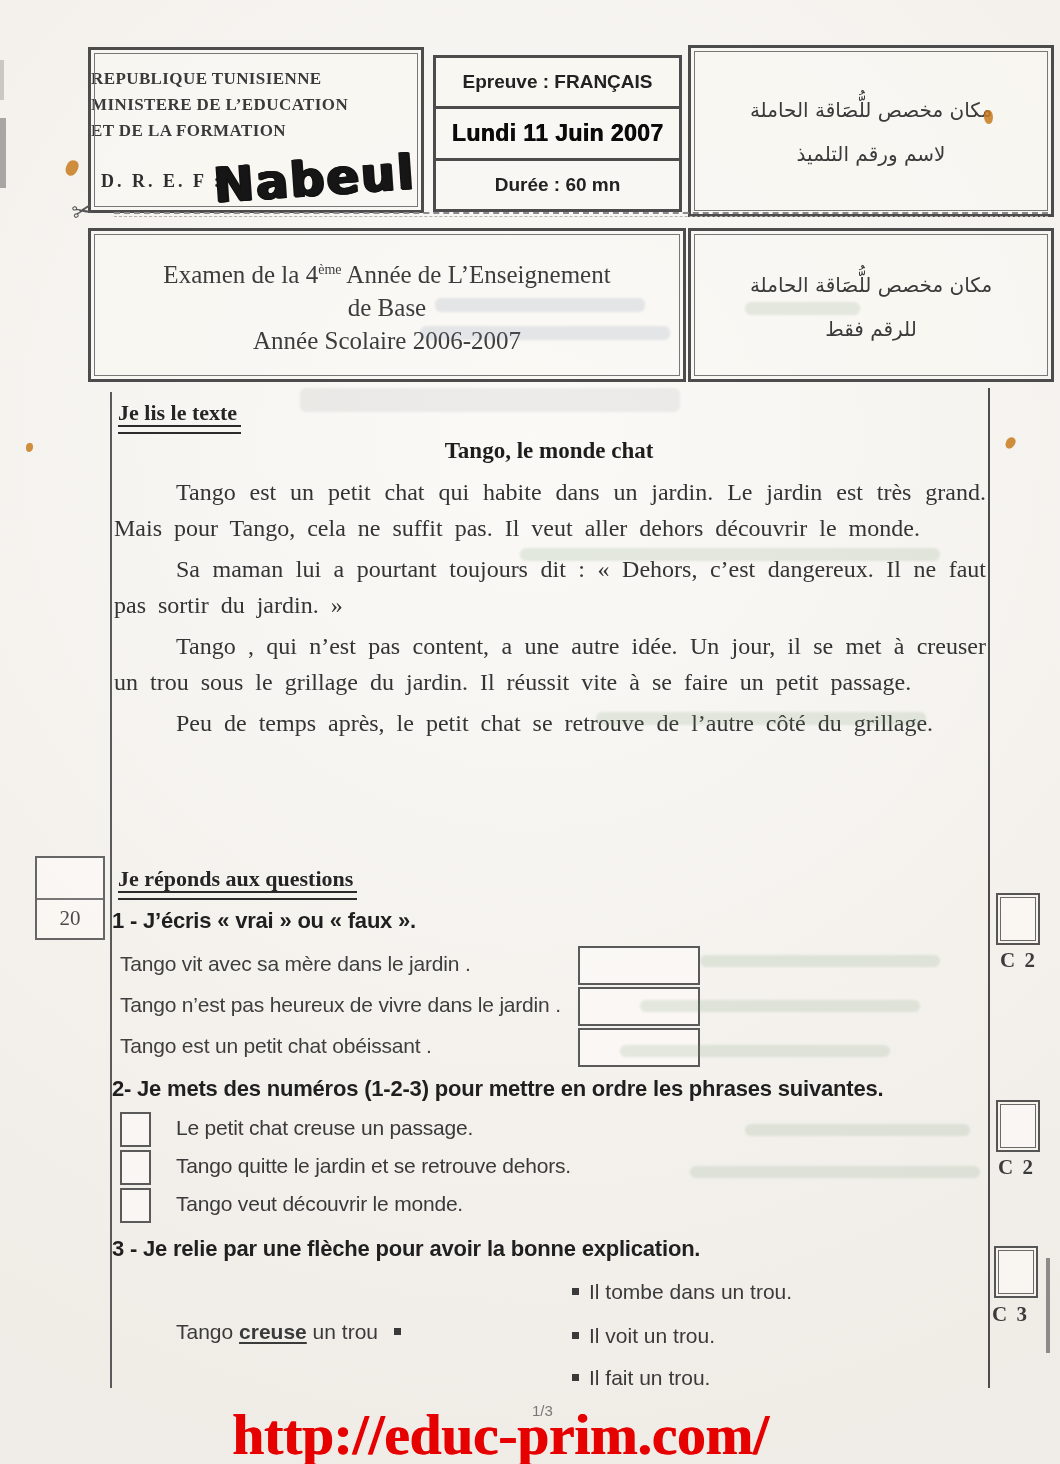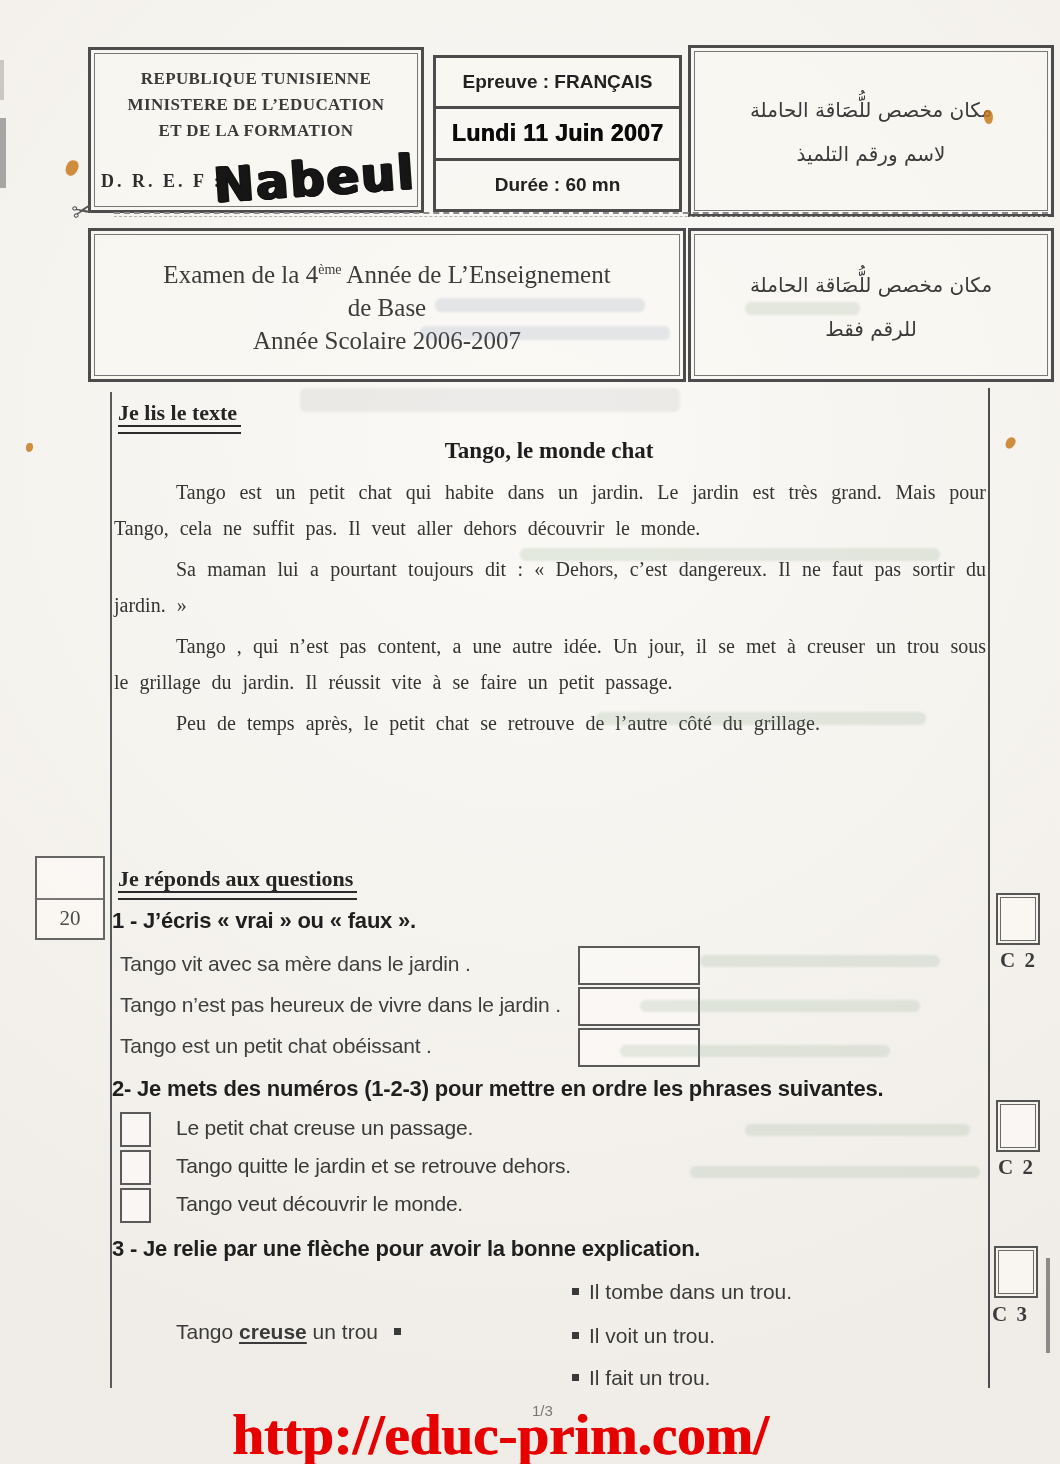--- a/index.html
+++ b/index.html
@@ -9,21 +9,21 @@
     background-image:radial-gradient(circle at 50% 30%, rgba(255,255,255,.5), rgba(0,0,0,.03) 90%);
     overflow:hidden;
     font-family:"Liberation Serif", serif;
     color:#333;
   }
   
   .dblbox{position:absolute;border:3px solid #4c4c4c;background:rgba(250,248,243,.6);}
   .dblbox::before{content:"";position:absolute;inset:3px;border:1px solid #777;pointer-events:none;}
   
   .ministry{left:88px;top:47px;width:330px;height:160px;}
-  .ministry-lines{padding-top:16px;text-align:center;font-weight:bold;font-size:17px;line-height:26px;color:#3a3a3a;letter-spacing:.4px;}
+  .ministry-lines{padding-top:16px;text-align:left;font-weight:bold;font-size:17px;line-height:26px;color:#3a3a3a;letter-spacing:.4px;}
   .dref{position:absolute;left:10px;bottom:18px;font-weight:bold;font-size:18px;letter-spacing:3px;color:#2e2e2e;}
   .nabeul{
     position:absolute;right:6px;bottom:4px;
     font-family:"DejaVu Sans",sans-serif;font-weight:bold;font-size:48px;color:#161616;
     transform:rotate(-4deg);letter-spacing:2px;
     text-shadow:1px 0 #111,-1px 0 #111,0 1px #111,1px 1px #111,2px 1px #222;
   }
   .subject{left:433px;top:55px;width:243px;height:151px;border:3px solid #4c4c4c;position:absolute;display:flex;flex-direction:column;background:rgba(250,248,243,.6);}
   .subject .row{flex:1;display:flex;align-items:center;justify-content:center;font-family:"Liberation Sans",sans-serif;font-weight:bold;}
   .subject .row-epreuve{font-size:19px;color:#222;}
@@ -46,21 +46,21 @@
   .vline{position:absolute;width:2px;background:#5a5a5a;}
   .vline-left{left:110px;top:392px;height:996px;}
   .vline-right{left:988px;top:388px;height:1000px;background:#4d4d4d;}
   
   .sec-head{position:absolute;font-weight:bold;font-size:22px;color:#252525;}
   .dunder{position:relative;display:inline-block;padding-bottom:4px;}
   .dunder::after{content:"";position:absolute;left:0;right:-4px;bottom:-4px;height:5px;border-top:2px solid #2b2b2b;border-bottom:2px solid #2b2b2b;}
   .read-head{left:118px;top:400px;}
   .read-title{position:absolute;left:110px;top:438px;width:878px;text-align:center;font-weight:bold;font-size:23px;color:#1d1d1d;}
   .paras{position:absolute;left:114px;top:474px;width:872px;}
-  .paras p{margin:0 0 5px 0;font-size:20px;line-height:36px;text-align:justify;text-indent:62px;color:#343434;word-spacing:6px;}
+  .paras p{margin:0 0 5px 0;font-size:24px;line-height:36px;text-align:justify;text-indent:62px;color:#343434;word-spacing:6px;}
   
   .q-head{left:118px;top:866px;}
   .qlabel{font-family:"Liberation Sans",sans-serif;font-weight:bold;font-size:22px;color:#1f1f1f;letter-spacing:-.2px;}
   .q1{position:absolute;left:112px;top:908px;width:876px;}
   .q1 .qlabel{margin-bottom:10px;}
   .q1row{position:relative;height:41px;}
   .q1row .stmt{position:absolute;left:8px;top:8px;font-family:"Liberation Sans",sans-serif;font-size:21px;color:#3e3e3e;letter-spacing:-.2px;}
   .ansbox{position:absolute;left:466px;top:2px;width:118px;height:35px;border:2px solid #5a5a5a;background:rgba(252,250,246,.7);}
   .q2{position:absolute;left:112px;top:1076px;width:876px;}
   .q2 .qlabel{margin-bottom:8px;}

